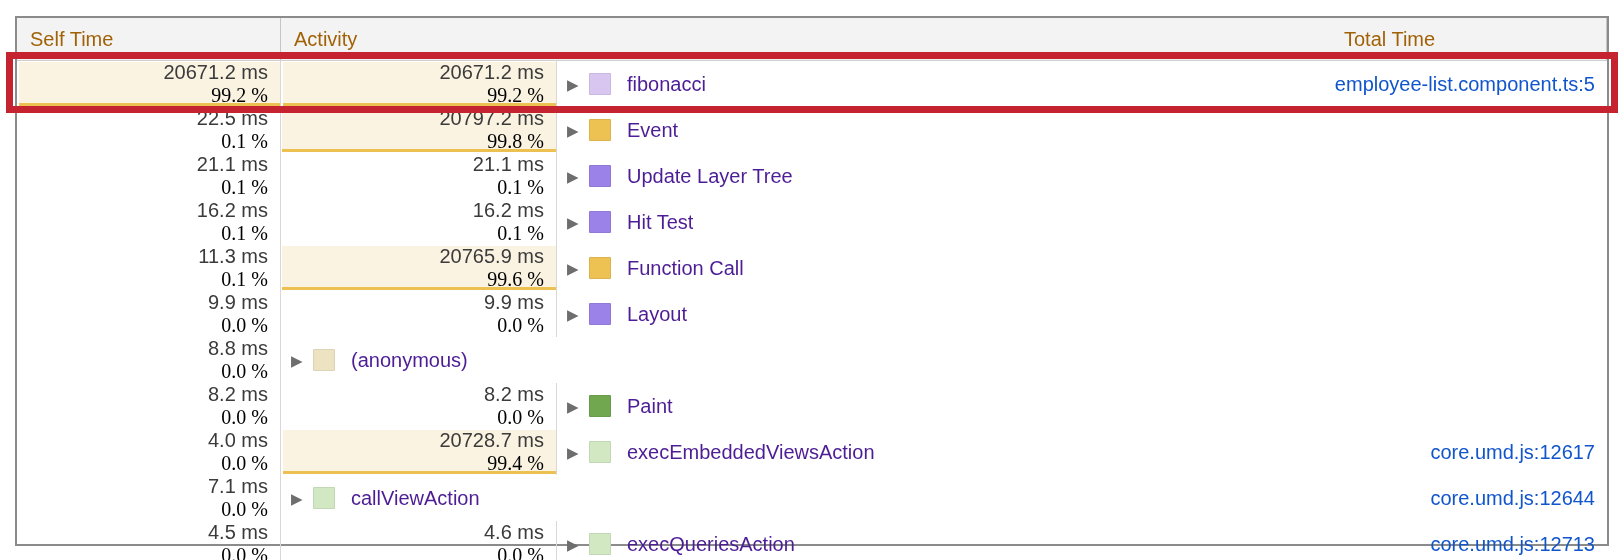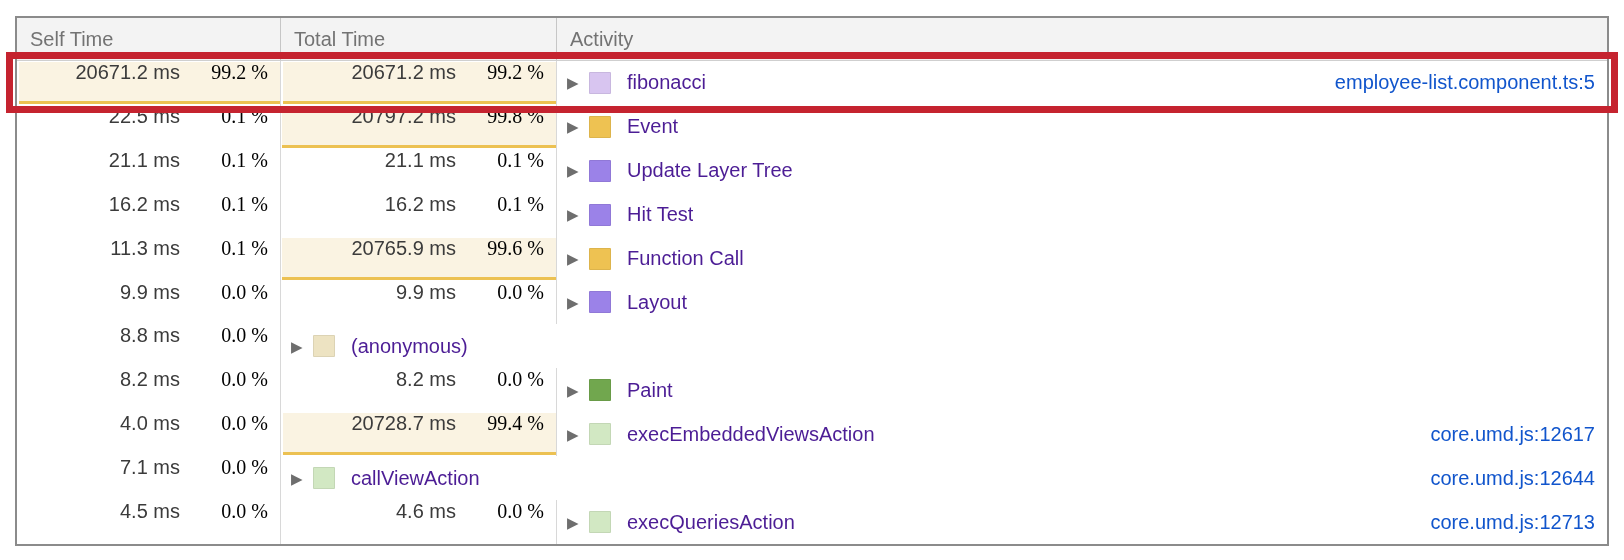--- a/index.html
+++ b/index.html
@@ -7,36 +7,36 @@
     width:1624px;height:560px;position:relative;background:#ffffff;
     font-family:"Liberation Sans", sans-serif;overflow:hidden;
   }
   .grid{
     position:absolute;left:15px;top:16px;width:1594px;height:530px;
     border:2px solid #8b8b8b;box-sizing:border-box;background:#fff;
     display:flex;flex-direction:column;
   }
   .grid-header{
     display:flex;flex:none;height:42px;background:#f3f3f3;
-    border-bottom:1px solid #cfcfcf;font-size:20px;color:#737373;justify-content:flex-end;
+    border-bottom:1px solid #cfcfcf;font-size:20px;color:#a16207;justify-content:flex-end;
   }
   .hcell{
     box-sizing:border-box;display:flex;align-items:center;
     padding-left:13px;border-right:1px solid #c6c6c6;height:100%;
     cursor:pointer;user-select:none;
   }
   .hcell.c-self{width:264px;}
   .hcell.c-total{width:276px;}
   .hcell.c-activity{flex:1;border-right:none;}
   .grid-body{flex:1;display:flex;flex-direction:column;}
   .row{flex:1;display:flex;align-items:stretch;font-size:20px;}
   .cell{box-sizing:border-box;}
   .num{
-    position:relative;display:flex;align-items:flex-start;justify-content:flex-end;
-    padding-right:12px;border-right:1px solid #d8d8d8;
+    position:relative;display:flex;align-items:flex-end;justify-content:flex-end;
+    padding-right:12px;border-right:1px solid #d8d8d8;flex-direction:column;
   }
   .num.c-self{width:264px;}
   .num.c-total{width:276px;}
   .bar{
     position:absolute;right:0;top:1px;bottom:1px;z-index:0;
     background:#faf3e2;border-bottom:3px solid #ecc152;box-sizing:border-box;
   }
   .ms{position:relative;z-index:1;color:#3b3b3b;text-align:right;}
   .pct{position:relative;z-index:1;width:88px;text-align:right;color:#000000;font-family:Liberation Serif, serif;}
   .c-activity.cell{
@@ -66,25 +66,25 @@
   }
 </style>
 </head>
 <body>
 
 <div class="grid">
   <div class="grid-header">
     <div class="hcell c-self">
       <span>Self Time</span>
     </div>
+    <div class="hcell c-activity">
+      <span>Activity</span>
+    </div>
     <div class="hcell c-total">
       <span>Total Time</span>
-    </div>
-    <div class="hcell c-activity">
-      <span>Activity</span>
     </div>
   </div>
   <div class="grid-body" id="grid-body">
   <div class="row">
     <div class="cell num c-self">
       <div class="bar" style="width: 99.2%; background: rgb(250, 243, 226); border-bottom-color: rgb(236, 193, 82);"></div>
       <span class="ms">20671.2 ms</span>
       <span class="pct">99.2 %</span>
     </div>
     <div class="cell num c-total">

